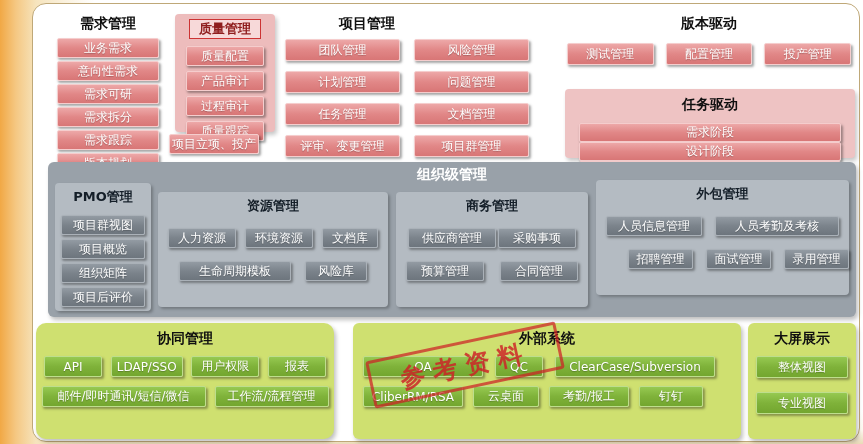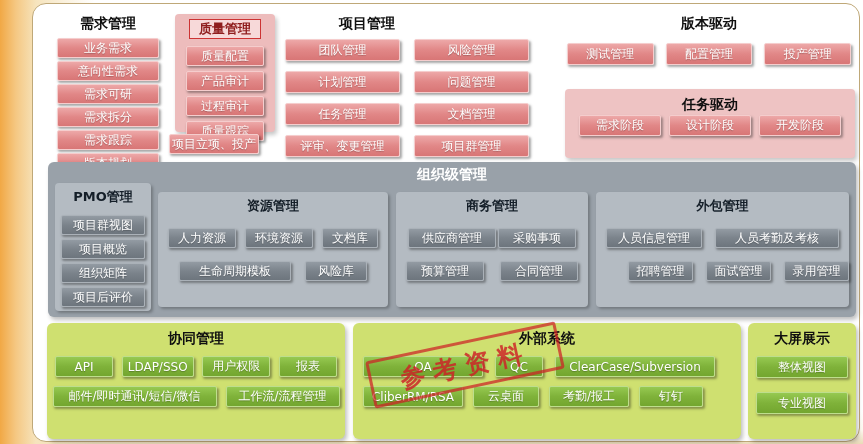--- a/index.html
+++ b/index.html
@@ -36,48 +36,48 @@
   #project .cols{display:flex;gap:14px;margin-top:5px;}
   #project .colc{flex:1;display:flex;flex-direction:column;gap:10px;}
   #project .pbtn{height:22px;}
   
   #version{position:absolute;left:530px;top:8px;width:292px;}
   #version .row{display:flex;gap:12px;margin-top:9px;padding:0 4px;}
   #version .pbtn{flex:1;height:22px;}
   
   #task{position:absolute;left:532px;top:85px;width:290px;height:69px;background:#eec3c3;
     border-radius:4px;box-shadow:2px 3px 4px rgba(0,0,0,.22);}
-  #task .row{display:flex;gap:8px;margin-top:0;padding:0 14px;}
+  #task .row{display:flex;gap:0;margin-top:8px;padding:0 14px;flex-direction:column;}
   #task .pbtn{flex:1;height:21px;}
   #task .sec-title{margin-top:4px;}
   
   #org{position:absolute;left:15px;top:158px;width:808px;height:155px;background:#99a1a9;
     border-radius:6px;box-shadow:2px 3px 4px rgba(0,0,0,.25);}
   #org-title{color:#fff;font-weight:bold;font-size:14px;text-align:center;height:20px;line-height:20px;margin-top:2px;}
   .gsub{position:absolute;background:#b4bbc2;border-radius:4px;box-shadow:2px 2px 3px rgba(0,0,0,.25);}
   .gsub .sub-title{font-size:13px;font-weight:bold;color:#141e28;text-align:center;height:20px;line-height:20px;padding-top:4px;}
   #pmo{left:7px;top:21px;width:96px;height:128px;}
   #pmo .col{display:flex;flex-direction:column;gap:4px;align-items:center;margin-top:8px;}
   #pmo .gbtn{width:84px;}
   #resource{left:110px;top:30px;width:230px;height:115px;}
   #resource .r1{display:flex;justify-content:space-between;padding:0 10px;margin-top:12px;}
   #resource .r2{display:flex;justify-content:center;gap:14px;margin-top:13px;}
   #business{left:348px;top:30px;width:192px;height:115px;}
   #business .r1{display:flex;justify-content:space-between;padding:0 12px;margin-top:12px;}
   #business .r2{display:flex;justify-content:center;gap:16px;margin-top:13px;}
-  #outsourcing{left:548px;top:30px;width:253px;height:115px;}
+  #outsourcing{left:548px;top:18px;width:253px;height:115px;}
   #outsourcing .r1{display:flex;justify-content:space-between;padding:0 10px;margin-top:12px;}
   #outsourcing .r2{display:flex;justify-content:center;gap:13px;margin-top:13px;padding-left:32px;}
   .gbtn.w56{width:56px;}.gbtn.w62{width:62px;}.gbtn.w68{width:68px;}.gbtn.w70{width:70px;}
   .gbtn.w78{width:78px;}.gbtn.w88{width:88px;}.gbtn.w96{width:96px;}.gbtn.w112{width:112px;}.gbtn.w124{width:124px;}
   
   .gpanel{position:absolute;top:319px;height:116px;background:#cfe070;border-radius:6px;
     box-shadow:2px 3px 4px rgba(0,0,0,.25);}
   .gpanel .sec-title{padding-top:4px;}
-  #collab{left:14px;width:298px;}
+  #collab{left:3px;width:298px;border-radius:10px;}
   #collab .r1{display:flex;justify-content:space-between;padding:0 8px;margin-top:7px;}
   #collab .r2{display:flex;justify-content:center;gap:9px;margin-top:9px;}
   #external{left:320px;width:388px;}
   #external .r1{display:flex;justify-content:flex-start;gap:12px;padding:0 10px;margin-top:7px;}
   #external .r2{display:flex;justify-content:flex-start;gap:10px;padding:0 10px;margin-top:9px;}
   #display{left:715px;width:108px;}
   #display .col{display:flex;flex-direction:column;align-items:center;gap:14px;margin-top:7px;}
   #display .grbtn{width:92px;height:22px;}
   .grbtn.w58{width:58px;}.grbtn.w48{width:48px;}.grbtn.w66{width:66px;}.grbtn.w64{width:64px;}
   .grbtn.w68{width:68px;}.grbtn.w72{width:72px;}.grbtn.w80{width:80px;}.grbtn.w100{width:100px;}

